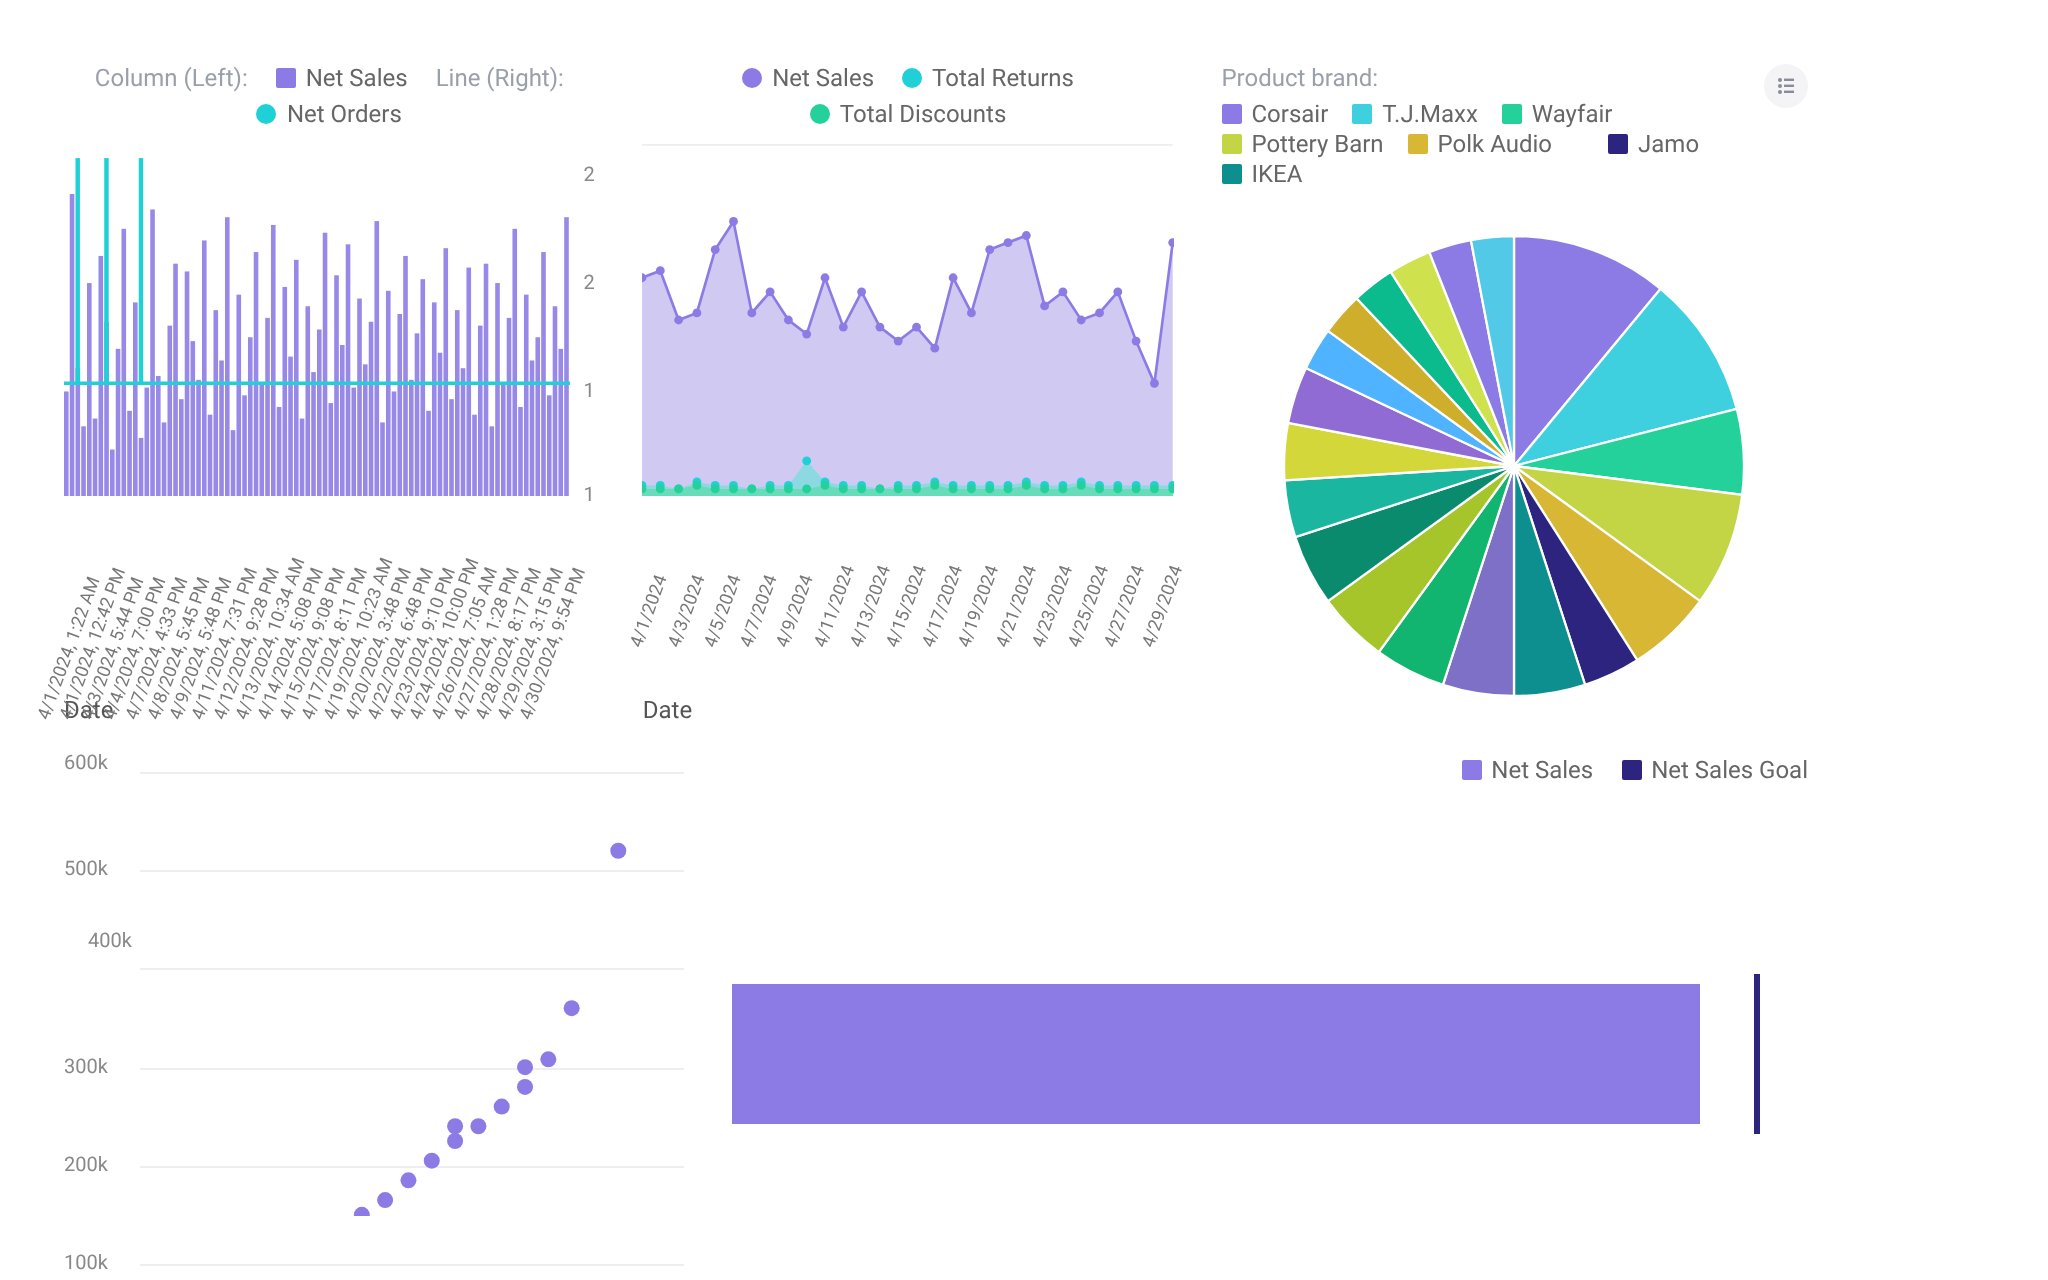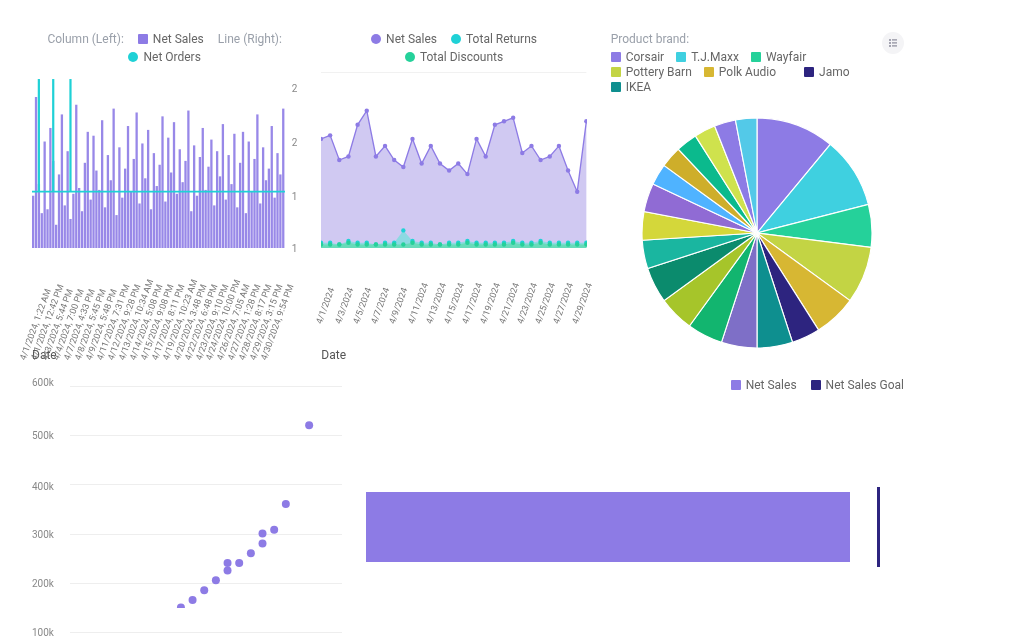--- a/index.html
+++ b/index.html
@@ -394,21 +394,21 @@
   <div class="row2">
 
     <div class="scatter-card">
       <div id="scatter-grid">
           <div class="ytick" style="top: 254px;">100k</div>
           <div class="gline" style="top: 254px;"></div>
           <div class="ytick" style="top: 204.8px;">200k</div>
           <div class="gline" style="top: 204.8px;"></div>
           <div class="ytick" style="top: 155.6px;">300k</div>
           <div class="gline" style="top: 155.6px;"></div>
-          <div class="ytick" style="top: 108px;">400k</div>
+          <div class="ytick" style="top: 93px; margin-left: 12px;">400k</div>
           <div class="gline" style="top: 106.4px;"></div>
           <div class="ytick" style="top: 57.2px;">500k</div>
           <div class="gline" style="top: 57.2px;"></div>
           <div class="ytick" style="top: 4px;">600k</div>
           <div class="gline" style="top: 8px;"></div>
         </div>
       <svg class="sc" id="scatter-svg" style="width:calc(100% - 38px);height:100%">
           <circle cx="17.65714285714286" cy="251.54000000000002" r="4" fill="#8d7be5"></circle>
           <circle cx="29.314285714285717" cy="250.06400000000002" r="4" fill="#8d7be5"></circle>
           <circle cx="40.97142857142857" cy="249.08" r="4" fill="#8d7be5"></circle>

